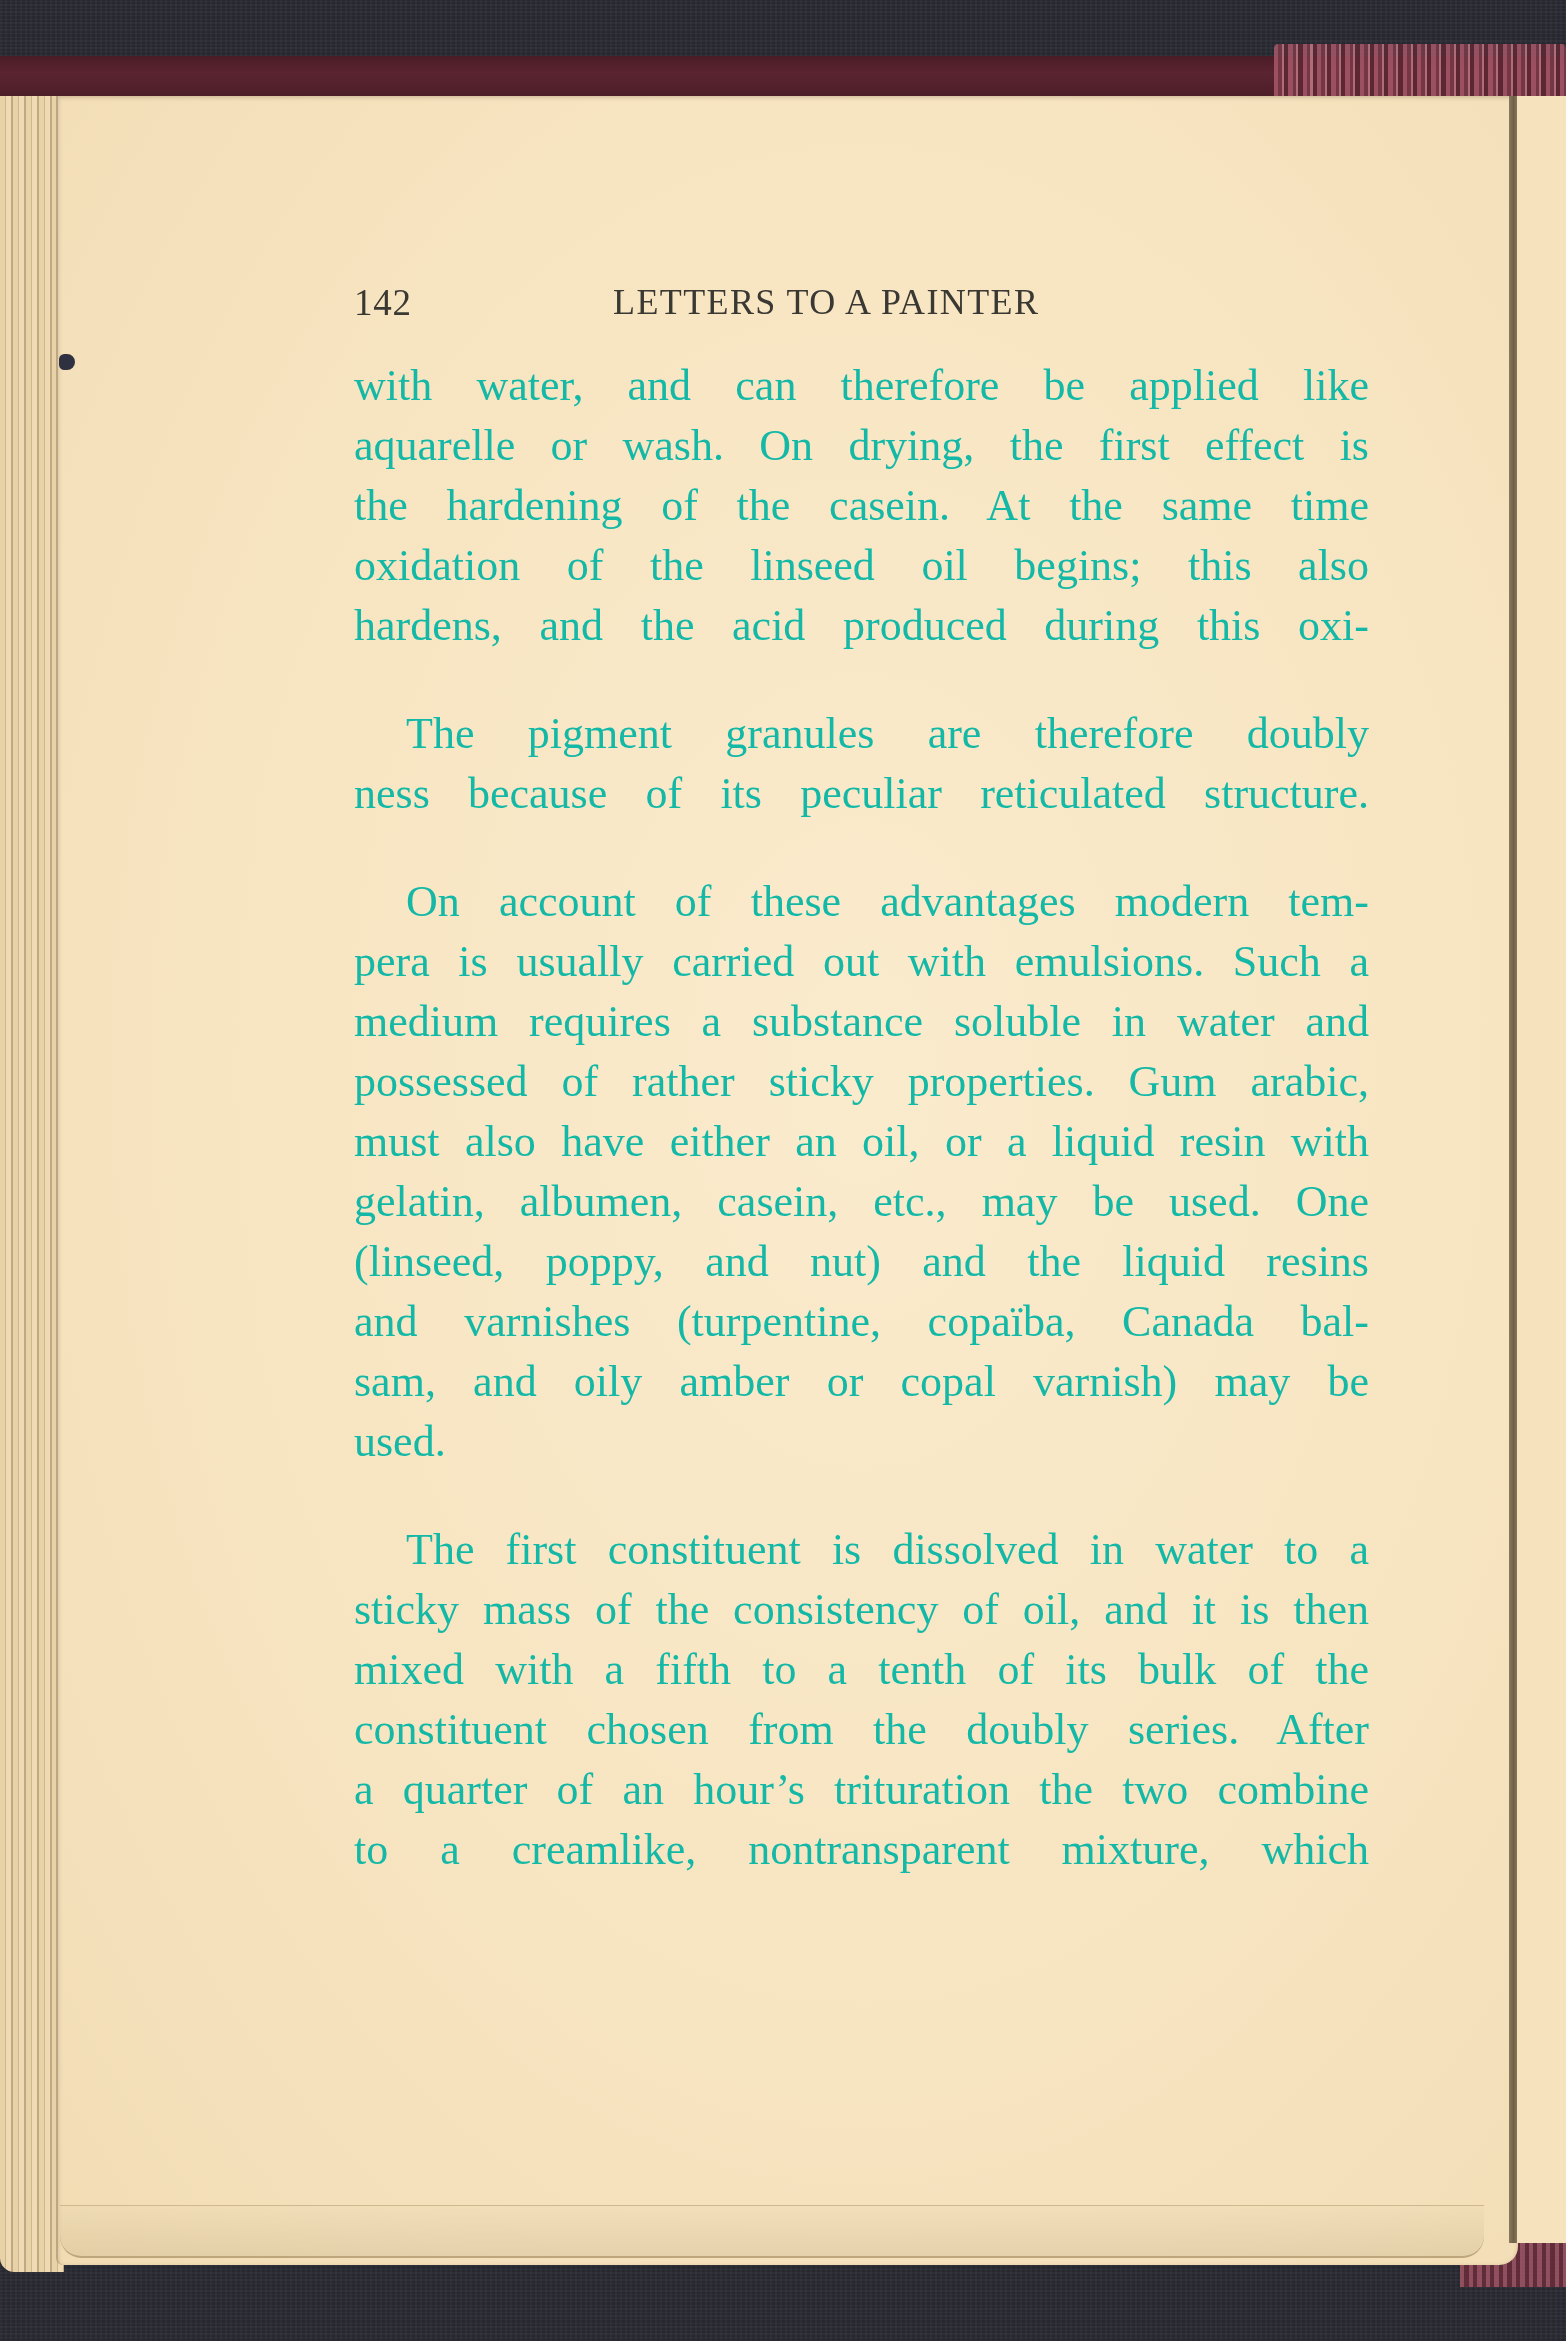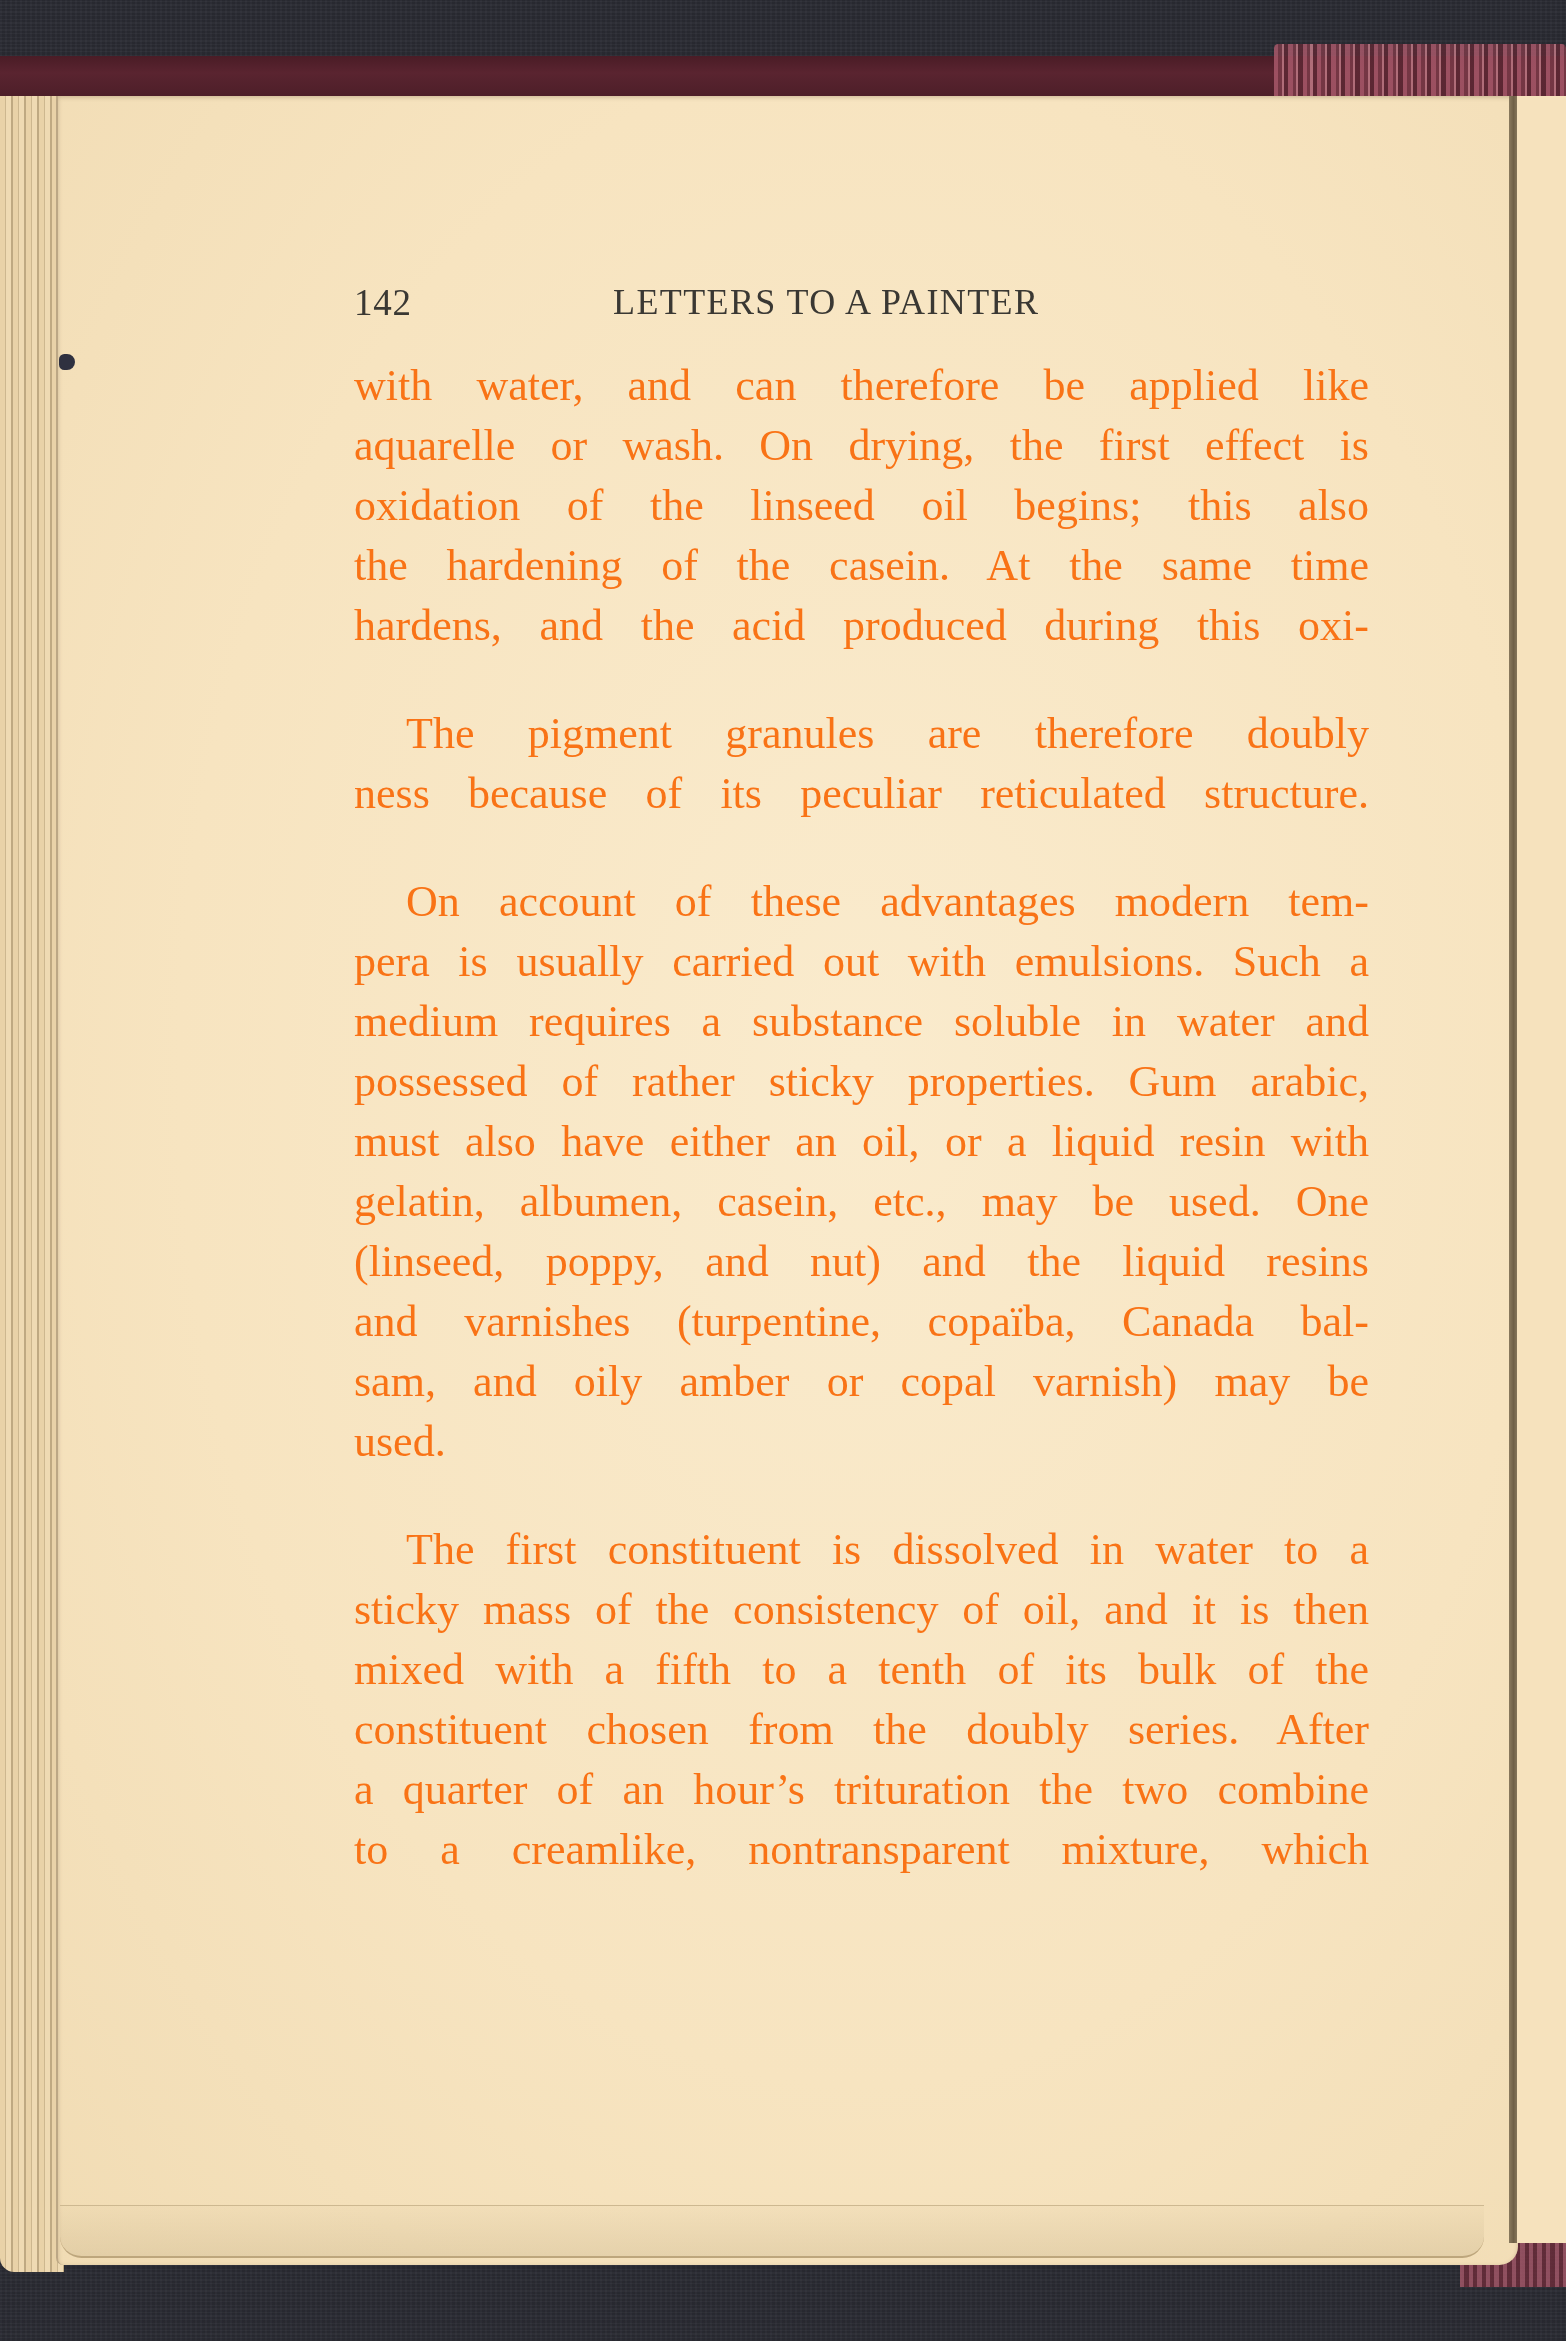--- a/index.html
+++ b/index.html
@@ -138,21 +138,21 @@
       font-size: 36px;
       letter-spacing: 1.4px;
     }
 
     
     .body-text {
       position: absolute;
       left: 354px;
       top: 356px;
       width: 1015px;
-      color: #f97316;
+      color: #14b8a6;
       font-size: 44px;
       line-height: 60px;
     }
     .line {
       display: block;
       height: 60px;
       white-space: nowrap;
       text-align: justify;
       text-align-last: justify;
     }
@@ -181,22 +181,22 @@
 <div class="running-head">
   <span class="page-number">142</span>
   <span class="running-title">LETTERS TO A PAINTER</span>
 </div>
 
 <div class="body-text">
 
   <div>
     <span class="line">with water, and can therefore be applied like</span>
     <span class="line">aquarelle or wash. On drying, the first effect is</span>
+    <span class="line">the hardening of the casein. At the same time</span>
     <span class="line">oxidation of the linseed oil begins; this also</span>
-    <span class="line">the hardening of the casein. At the same time</span>
     <span class="line">hardens, and the acid produced during this oxi-</span>
   </div>
 
   <div>
     <span class="line indent">The pigment granules are therefore doubly</span>
     <span class="line">ness because of its peculiar reticulated structure.</span>
   </div>
 
   <div>
     <span class="line indent">On account of these advantages modern tem-</span>

